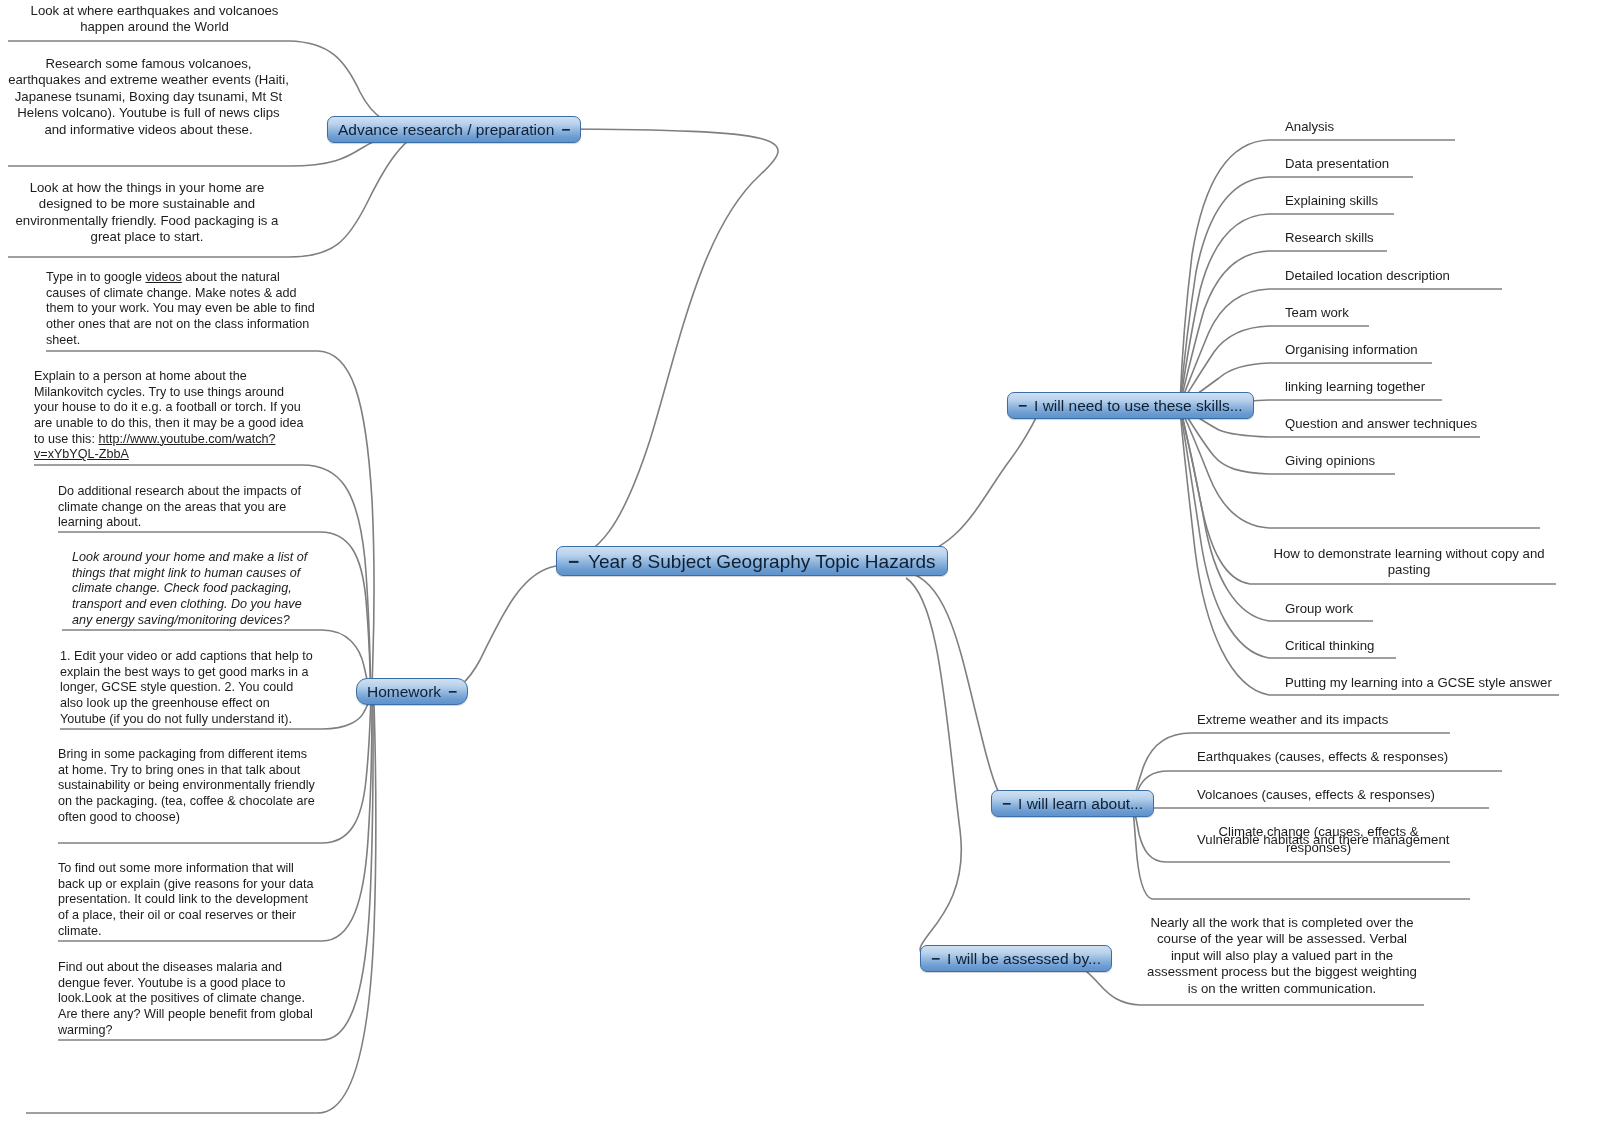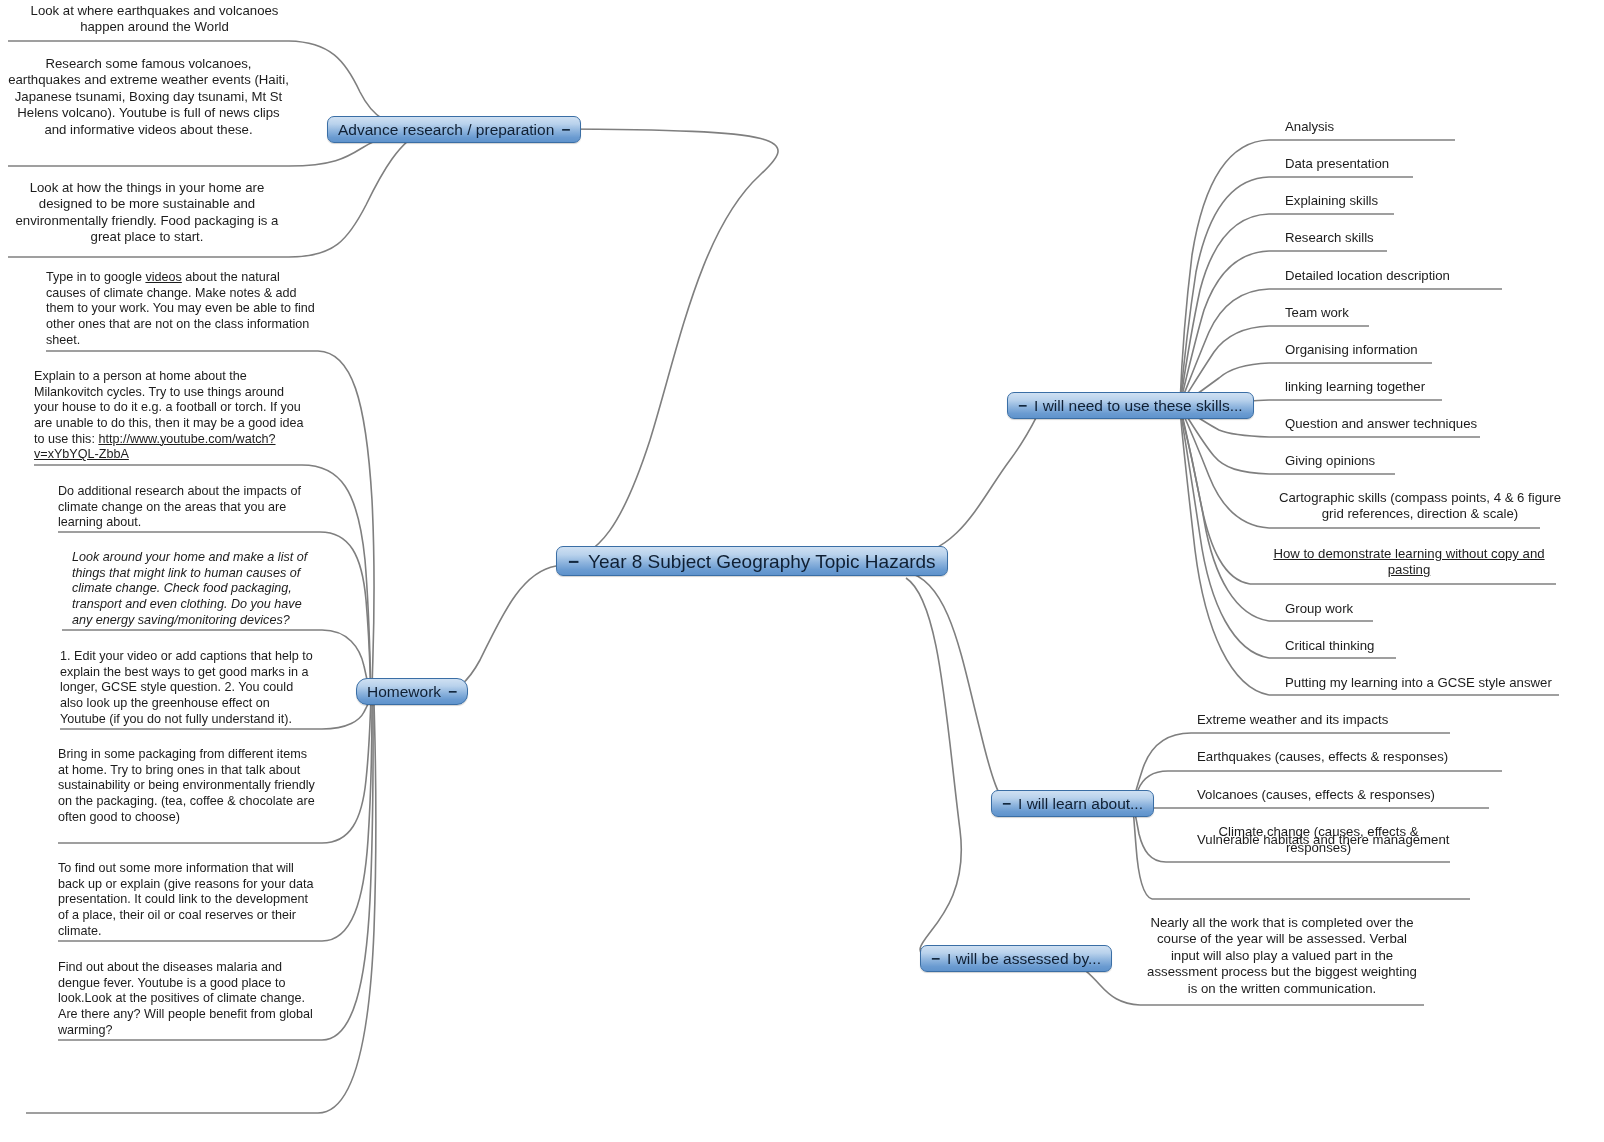--- a/index.html
+++ b/index.html
@@ -211,22 +211,21 @@
   <div class="leaf l" style="left:1285px; top:119px; width:300px;">Analysis</div>
   <div class="leaf l" style="left:1285px; top:156px; width:300px;">Data presentation</div>
   <div class="leaf l" style="left:1285px; top:193px; width:300px;">Explaining skills</div>
   <div class="leaf l" style="left:1285px; top:230px; width:300px;">Research skills</div>
   <div class="leaf l" style="left:1285px; top:268px; width:300px;">Detailed location description</div>
   <div class="leaf l" style="left:1285px; top:305px; width:300px;">Team work</div>
   <div class="leaf l" style="left:1285px; top:342px; width:300px;">Organising information</div>
   <div class="leaf l" style="left:1285px; top:379px; width:300px;">linking learning together</div>
   <div class="leaf l" style="left:1285px; top:416px; width:300px;">Question and answer techniques</div>
   <div class="leaf l" style="left:1285px; top:453px; width:300px;">Giving opinions</div>
-  <div class="leaf c" style="left:1277px; top:490px; width:286px;">Cartographic skills (compass points, 4 &amp; 6 figure grid references, direction &amp; scale)</div>
-  <div class="leaf c" style="left:1262px; top:546px; width:294px;text-decoration:underline;">How to demonstrate learning without copy and pasting</div>
+  <div class="leaf c" style="left:1262px; top:546px; width:294px;">How to demonstrate learning without copy and pasting</div>
   <div class="leaf l" style="left:1285px; top:601px; width:300px;">Group work</div>
   <div class="leaf l" style="left:1285px; top:638px; width:300px;">Critical thinking</div>
   <div class="leaf l" style="left:1285px; top:675px; width:310px;">Putting my learning into a GCSE style answer</div>
 
   <div class="leaf l" style="left:1197px; top:712px; width:330px;">Extreme weather and its impacts</div>
   <div class="leaf l" style="left:1197px; top:749px; width:330px;">Earthquakes (causes, effects &amp; responses)</div>
   <div class="leaf l" style="left:1197px; top:787px; width:330px;">Volcanoes (causes, effects &amp; responses)</div>
   <div class="leaf c" style="left:1191px; top:824px; width:255px;">Climate change (causes, effects &amp; responses)</div>
   <div class="leaf l" style="left:1197px; top:832px; width:330px;">Vulnerable habitats and there management</div>
 

